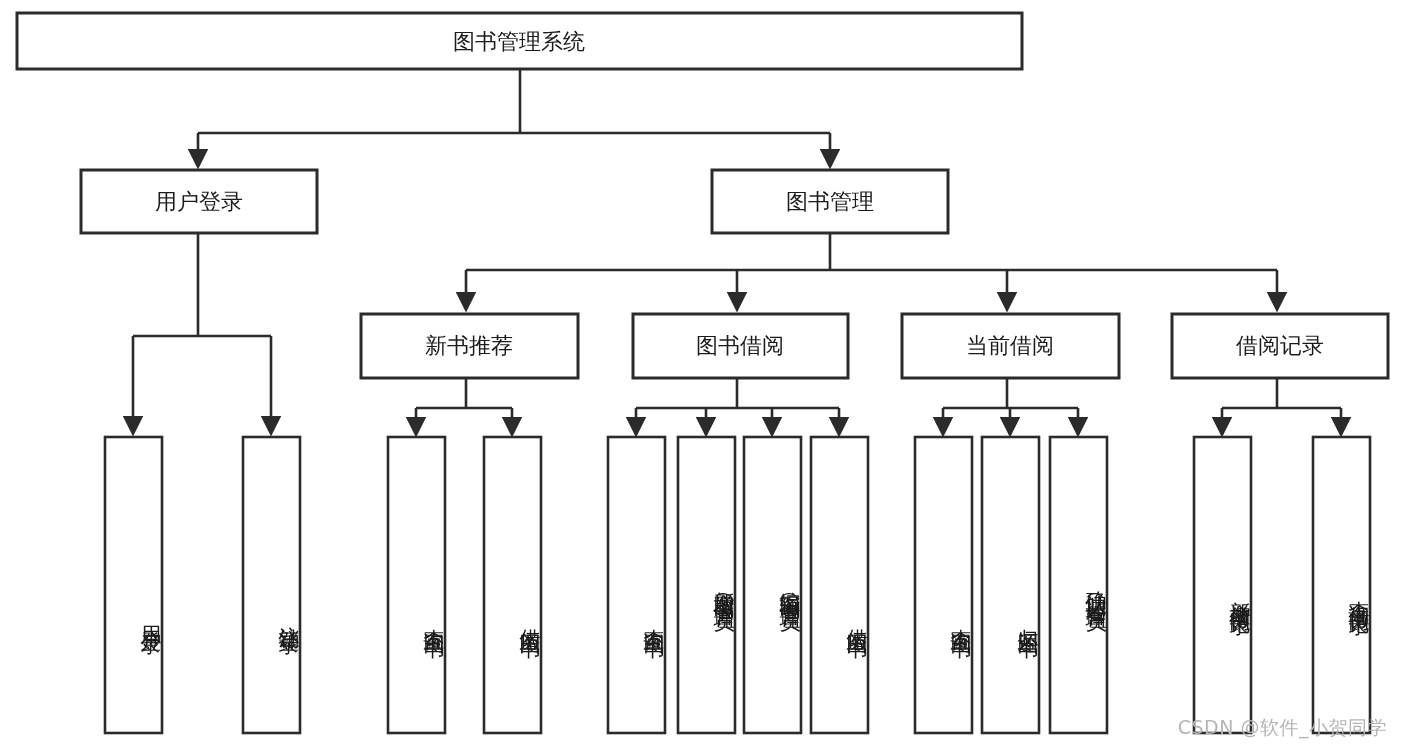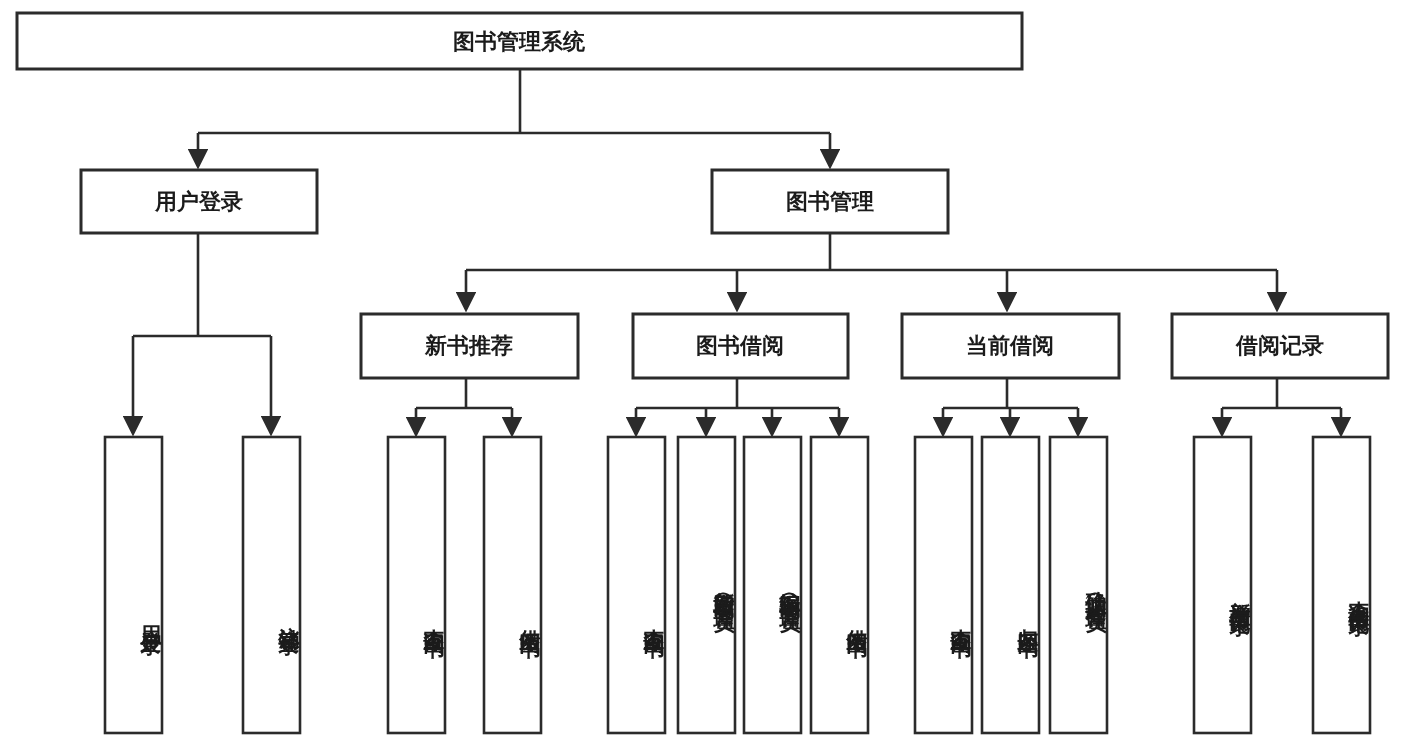--- a/index.html
+++ b/index.html
@@ -11,21 +11,20 @@
     width: 1405px;
     height: 747px;
     font-family: "DejaVu Sans", "Liberation Sans", sans-serif;
     overflow: hidden;
   }
   #diagram-root {
     position: relative;
     width: 1405px;
     height: 747px;
     background: #ffffff;
-    font-weight: bold;
   }
   svg.flow {
     position: absolute;
     top: 0;
     left: 0;
     width: 1405px;
     height: 747px;
   }
   .node-box {
     fill: #ffffff;
@@ -232,14 +231,15 @@
   <div class="leaf-label-wrap" style="left:744px; top:445px; width:57px; height:285px;">编辑图书（管理员）</div>
   <div class="leaf-label-wrap" style="left:811px; top:505px; width:57px; height:225px;">借阅图书</div>
 
   <div class="leaf-label-wrap" style="left:915px; top:505px; width:57px; height:225px;">查询图书</div>
   <div class="leaf-label-wrap" style="left:982px; top:505px; width:57px; height:225px;">归还图书</div>
   <div class="leaf-label-wrap" style="left:1050px; top:445px; width:57px; height:285px;">确认归还（管理员）</div>
 
   <div class="leaf-label-wrap" style="left:1194px; top:455px; width:57px; height:275px;">新增借阅记录</div>
   <div class="leaf-label-wrap" style="left:1313px; top:455px; width:57px; height:275px;">查询借阅记录</div>
 
+  <div class="watermark">CSDN @软件_小贺同学</div>
 
 </div>
 
 </body></html>

